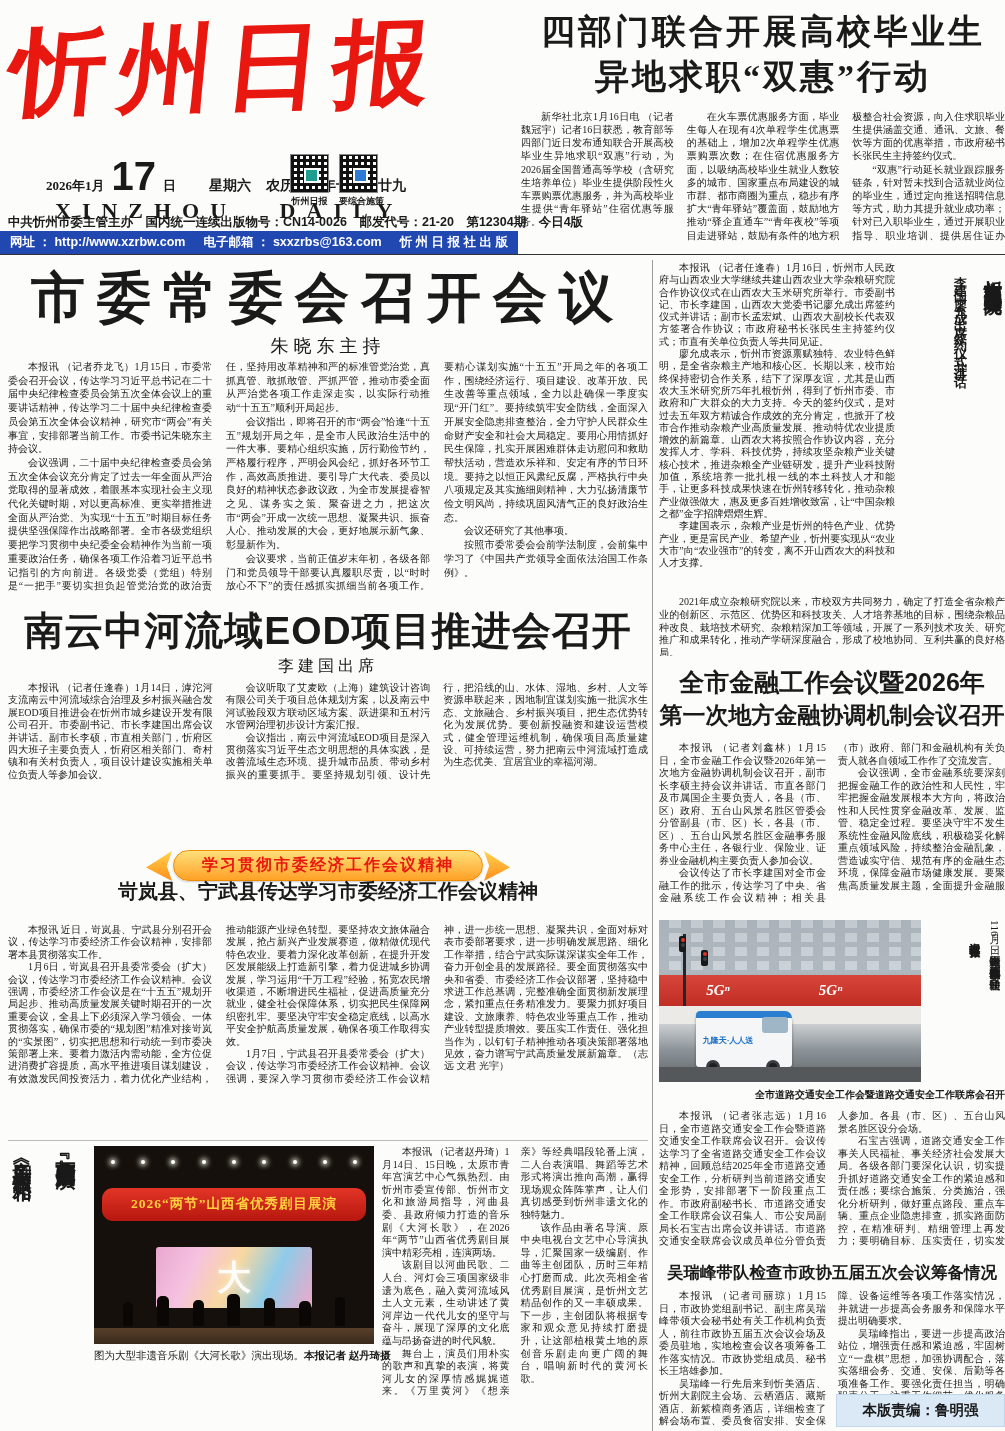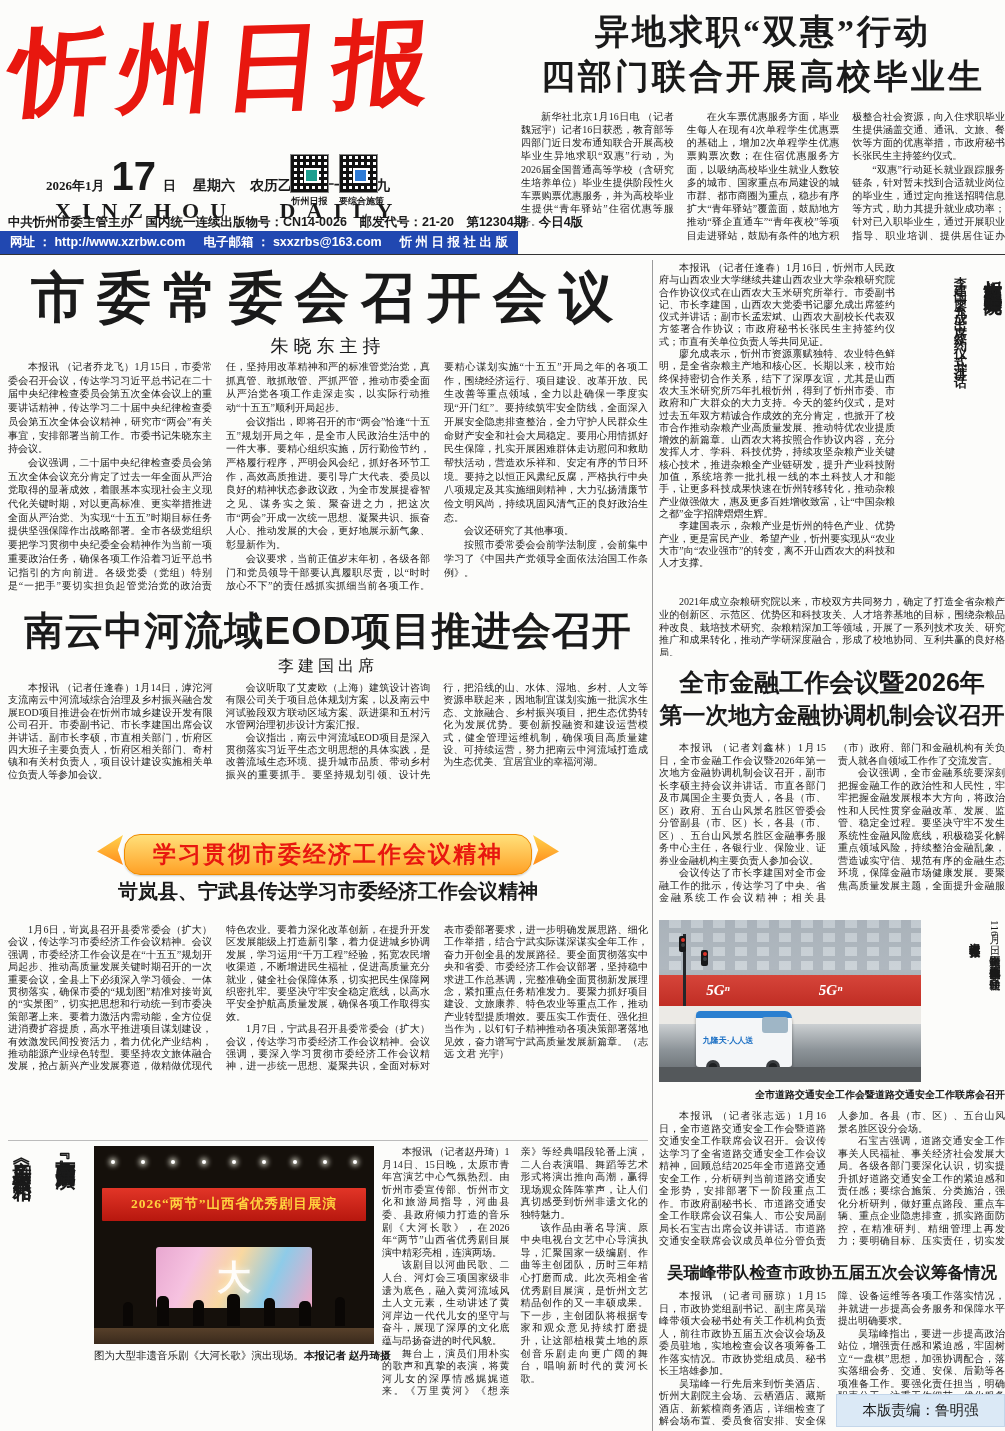--- a/index.html
+++ b/index.html
@@ -45,41 +45,41 @@
   .lead-body{left:8px;top:360px;width:640px;height:234px;column-count:3;column-gap:14px;
              font-size:10px;line-height:13.7px;overflow:hidden;}
   
   .eod-h2{left:8px;top:604px;width:640px;text-align:center;font-size:39px;font-weight:900;letter-spacing:1px;white-space:nowrap;}
   .eod-by{left:8px;top:656px;width:640px;text-align:center;font-size:16px;letter-spacing:4px;}
   .eod-body{left:8px;top:682px;width:640px;height:126px;column-count:3;column-gap:13px;
             font-size:10px;line-height:12.4px;overflow:hidden;}
   
   .bannerwrap{left:8px;top:834px;width:640px;display:flex;justify-content:center;}
   .ribbon{position:relative;background:linear-gradient(#ffe07a,#ffa126);border:1px solid #f08c00;
-          border-radius:16px;padding:4px 28px;font-size:23px;font-weight:900;color:#e8170f;
-          letter-spacing:2px;box-shadow:0 1px 2px rgba(0,0,0,.2);}
+          border-radius:16px;padding:4px 28px;font-size:16px;font-weight:900;color:#e8170f;
+          letter-spacing:2px;box-shadow:0 1px 2px rgba(0,0,0,.2);margin-top:16px;}
   .wing{position:absolute;top:0;width:26px;height:30px;background:linear-gradient(#ffd34d,#ff8d1a);}
   .wing.l{left:-28px;clip-path:polygon(0 55%,100% 0,80% 50%,100% 100%);}
   .wing.r{right:-28px;clip-path:polygon(100% 55%,0 0,20% 50%,0 100%);}
   
   .eco-h2{left:8px;top:878px;width:640px;text-align:center;font-size:20px;font-weight:900;white-space:nowrap;}
   .eco-body{left:8px;top:924px;width:640px;height:212px;column-count:3;column-gap:14px;
             font-size:10px;line-height:12.4px;overflow:hidden;}
   .sep2{left:8px;top:1140px;width:640px;}
   
   .opera{left:8px;top:1146px;width:640px;height:284px;display:flex;gap:8px;}
   .op-vsub{width:28px;font-size:19px;font-weight:700;letter-spacing:2px;line-height:28px;}
   .op-vmain{width:42px;font-size:20px;font-weight:900;letter-spacing:0.5px;line-height:40px;}
   .op-photocol{width:280px;}
   .stage{position:relative;width:280px;height:198px;background:#15100b;overflow:hidden;}
   .lights{position:absolute;left:6%;top:7%;width:88%;display:flex;justify-content:space-between;}
   .lights b{width:4px;height:4px;border-radius:50%;background:#fff;box-shadow:0 0 5px 2px rgba(255,255,240,.7);}
   .st-banner{position:absolute;left:3%;top:21%;width:94%;height:17%;background:linear-gradient(#e23527,#b7170e);
              display:flex;align-items:center;justify-content:center;color:#ffd23e;font-weight:900;
-             font-size:13.5px;letter-spacing:1px;border-radius:1px;white-space:nowrap;}
+             font-size:13.5px;letter-spacing:1px;border-radius:11px;white-space:nowrap;}
   .screen{position:absolute;left:22%;top:51%;width:56%;height:31%;border-radius:3px;
           background:linear-gradient(115deg,#e8a7d0,#f6c2e0 25%,#f9d8a0 48%,#8ecbe8 72%,#f0a8c8);
           display:flex;align-items:center;justify-content:center;color:rgba(255,255,255,.9);
           font-size:34px;font-weight:900;text-shadow:0 0 6px rgba(255,255,255,.6);}
   .figs{position:absolute;left:6%;bottom:9%;width:88%;display:flex;justify-content:space-around;align-items:flex-end;}
   .figs i{display:block;background:#0a0705;border-radius:5px 5px 0 0;}
   .stagefloor{position:absolute;left:0;bottom:0;width:100%;height:8%;background:linear-gradient(#57402a,#3a2a1c);}
   .op-cap{display:flex;justify-content:space-between;margin-top:5px;font-size:10.5px;white-space:nowrap;}
   .op-cap .cr{font-weight:700;}
   .op-text{flex:1;height:282px;column-count:2;column-gap:11px;font-size:10px;line-height:12.6px;overflow:hidden;}
@@ -122,34 +122,34 @@
   .vcap .cr{font-weight:700;margin-top:14px;display:block;}
   
   .traf-h3{left:659px;top:1088px;width:346px;text-align:right;font-size:10px;font-weight:700;white-space:nowrap;}
   .traf-body{left:659px;top:1110px;width:346px;height:146px;column-count:2;column-gap:12px;
              font-size:10px;line-height:12.5px;overflow:hidden;}
   .insp-h3{left:659px;top:1262px;width:346px;text-align:center;font-size:16.5px;font-weight:900;white-space:nowrap;}
   .insp-body{left:659px;top:1290px;width:346px;height:141px;column-count:2;column-gap:12px;
              font-size:10px;line-height:12.5px;overflow:hidden;}
   .editorbox{left:836px;top:1394px;width:169px;height:33px;background:#dbe9f6;border:1px solid #c3d6ea;
              box-sizing:border-box;display:flex;align-items:center;justify-content:center;
-             font-size:14.5px;font-weight:400;}
+             font-size:14.5px;font-weight:700;}
 </style>
 </head>
 <body>
 
 <div class="page">
 
   <div class="abs brand">忻州日报</div>
 
   <div class="abs dateline">
     <span class="d-sm">2026年1月</span>
     <span class="d-big sans">17</span>
     <span class="d-sm">日</span>
-    <span class="d-mid" style="margin-left:10px">星期六</span>
+    <span class="d-mid" style="margin-left:26px">星期六</span>
     <span class="d-mid" style="margin-left:8px">农历乙巳年十一月廿九</span>
   </div>
 
   <div class="abs engname">XINZHOU DAILY</div>
 
   <div class="abs qrwrap">
     <div>
       <div class="qr q1">
           <i></i>
         </div>
@@ -166,22 +166,22 @@
   <div class="abs publine sans">中共忻州市委主管主办　国内统一连续出版物号：CN14-0026　邮发代号：21-20　第12304期　今日4版</div>
 
   <div class="abs bluebar sans">
     <span>网址 ： http://www.xzrbw.com</span>
     <span>电子邮箱 ： sxxzrbs@163.com</span>
     <span>忻 州 日 报 社 出 版</span>
   </div>
 
   <div class="abs tr-art">
     <div class="tr-h">
+      <div>四部门联合开展高校毕业生</div>
       <div>异地求职“双惠”行动</div>
-      <div>四部门联合开展高校毕业生</div>
     </div>
     <div class="tr-body jt">
         <p>新华社北京1月16日电 （记者魏冠宇）记者16日获悉，教育部等四部门近日发布通知联合开展高校毕业生异地求职“双惠”行动，为2026届全国普通高等学校（含研究生培养单位）毕业生提供阶段性火车票购票优惠服务，并为高校毕业生提供“青年驿站”住宿优惠等服务。</p>
         <p>在火车票优惠服务方面，毕业生每人在现有4次单程学生优惠票的基础上，增加2次单程学生优惠票购票次数；在住宿优惠服务方面，以吸纳高校毕业生就业人数较多的城市、国家重点布局建设的城市群、都市商圈为重点，稳步有序扩大“青年驿站”覆盖面，鼓励地方推动“驿企直通车”“青年夜校”等项目走进驿站，鼓励有条件的地方积极整合社会资源，向入住求职毕业生提供涵盖交通、通讯、文旅、餐饮等方面的优惠举措，市政府秘书长张民生主持签约仪式。</p>
         <p>“双惠”行动延长就业跟踪服务链条，针对暂未找到合适就业岗位的毕业生，通过定向推送招聘信息等方式，助力其提升就业成功率；针对已入职毕业生，通过开展职业指导、职业培训、提供居住证办理、租房购房信息服务等事项，帮助毕业生平稳过渡，更好适应职场、融入城市。</p>
       </div>
   </div>
 
   <div class="abs hrule"></div>
   <div class="abs vrule"></div>
@@ -208,20 +208,21 @@
   <div class="abs bannerwrap">
     <div class="ribbon sans">
       <i class="wing l"></i>
       <span>学习贯彻市委经济工作会议精神</span>
       <i class="wing r"></i>
     </div>
   </div>
 
   <div class="abs eco-h2">岢岚县、宁武县传达学习市委经济工作会议精神</div>
   <div class="abs eco-body jt">
+      <p>本报讯 近日，岢岚县、宁武县分别召开会议，传达学习市委经济工作会议精神，安排部署本县贯彻落实工作。</p>
       <p>1月6日，岢岚县召开县委常委会（扩大）会议，传达学习市委经济工作会议精神。会议强调，市委经济工作会议是在“十五五”规划开局起步、推动高质量发展关键时期召开的一次重要会议，全县上下必须深入学习领会、一体贯彻落实，确保市委的“规划图”精准对接岢岚的“实景图”，切实把思想和行动统一到市委决策部署上来。要着力激活内需动能，全方位促进消费扩容提质，高水平推进项目谋划建设，有效激发民间投资活力，着力优化产业结构，推动能源产业绿色转型。要坚持农文旅体融合发展，抢占新兴产业发展赛道，做精做优现代特色农业。要着力深化改革创新，在提升开发区发展能级上打造新引擎，着力促进城乡协调发展，学习运用“千万工程”经验，拓宽农民增收渠道，不断增进民生福祉，促进高质量充分就业，健全社会保障体系，切实把民生保障网织密扎牢。要坚决守牢安全稳定底线，以高水平安全护航高质量发展，确保各项工作取得实效。</p>
       <p>1月7日，宁武县召开县委常委会（扩大）会议，传达学习市委经济工作会议精神。会议强调，要深入学习贯彻市委经济工作会议精神，进一步统一思想、凝聚共识，全面对标对表市委部署要求，进一步明确发展思路、细化工作举措，结合宁武实际谋深谋实全年工作，奋力开创全县的发展路径。要全面贯彻落实中央和省委、市委经济工作会议部署，坚持稳中求进工作总基调，完整准确全面贯彻新发展理念，紧扣重点任务精准发力。要聚力抓好项目建设、文旅康养、特色农业等重点工作，推动产业转型提质增效。要压实工作责任、强化担当作为，以钉钉子精神推动各项决策部署落地见效，奋力谱写宁武高质量发展新篇章。（志远 文君 光宇）</p>
     </div>
   <div class="abs sep2 seph"></div>
 
   <div class="abs opera">
     <div class="v op-vsub">音乐剧《大河长歌》亮相</div>
     <div class="v op-vmain">『两节』山西省优秀剧目展演</div>
     <div class="op-photocol">
       <div class="stage">

